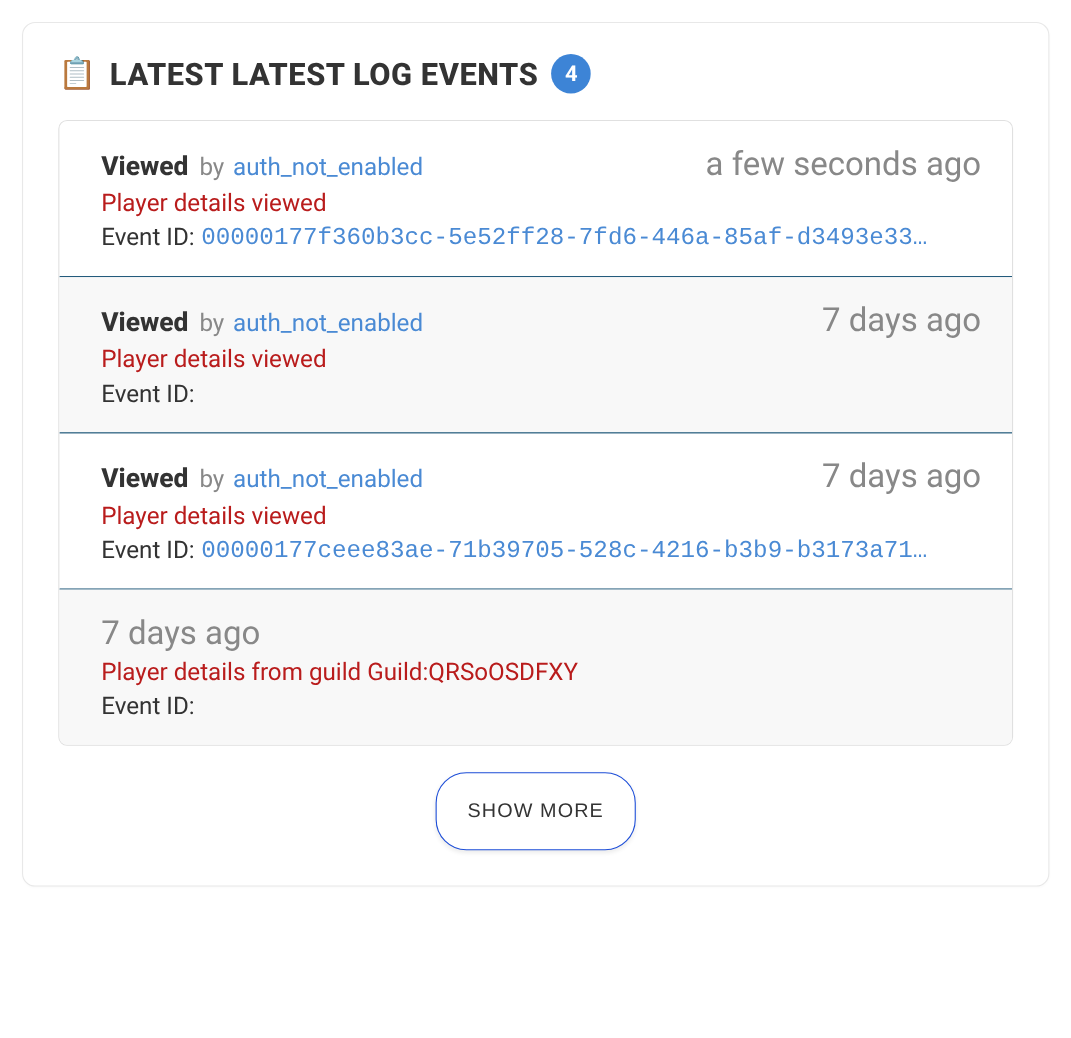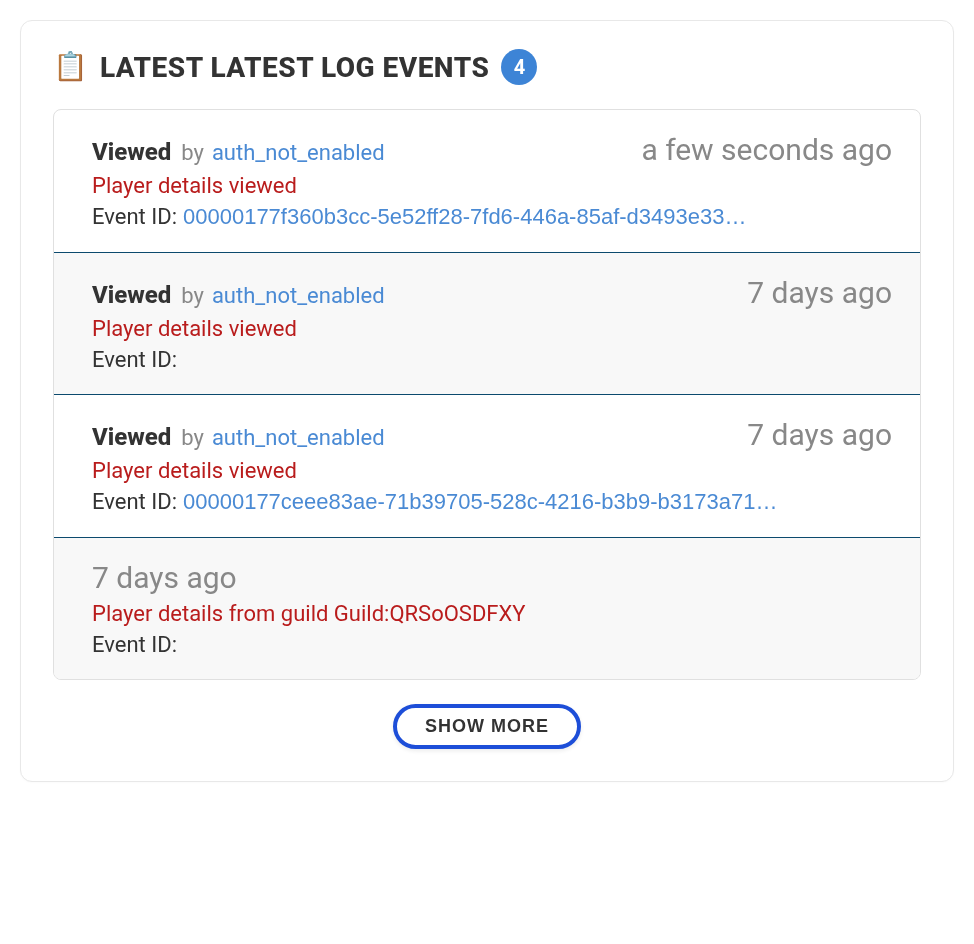--- a/index.html
+++ b/index.html
@@ -99,37 +99,37 @@
     white-space: nowrap;
     overflow: hidden;
   }
   .event-id-label {
     color: #333333;
     margin-right: 6px;
     flex-shrink: 0;
   }
   .event-id-value {
     color: #4a8ad4;
-    font-family: Liberation Sans, sans-serif;
+    font-family: Liberation Mono, monospace;
     overflow: hidden;
     text-overflow: ellipsis;
     white-space: nowrap;
   }
   .show-more-wrap {
     display: flex;
     justify-content: center;
     margin-top: 24px;
   }
   .show-more {
     background: #ffffff;
-    border: 4px solid #1d4ed8;
+    border: 1px solid #1d4ed8;
     border-radius: 28px;
-    padding: 8px 28px;
+    padding: 24px 28px;
     font-size: 18px;
-    font-weight: 700;
+    font-weight: 400;
     letter-spacing: 1px;
     color: #333333;
     box-shadow: 0 2px 4px rgba(0,0,0,0.08);
     cursor: pointer;
   }
 </style>
 </head>
 <body>
 
 <div class="card">

